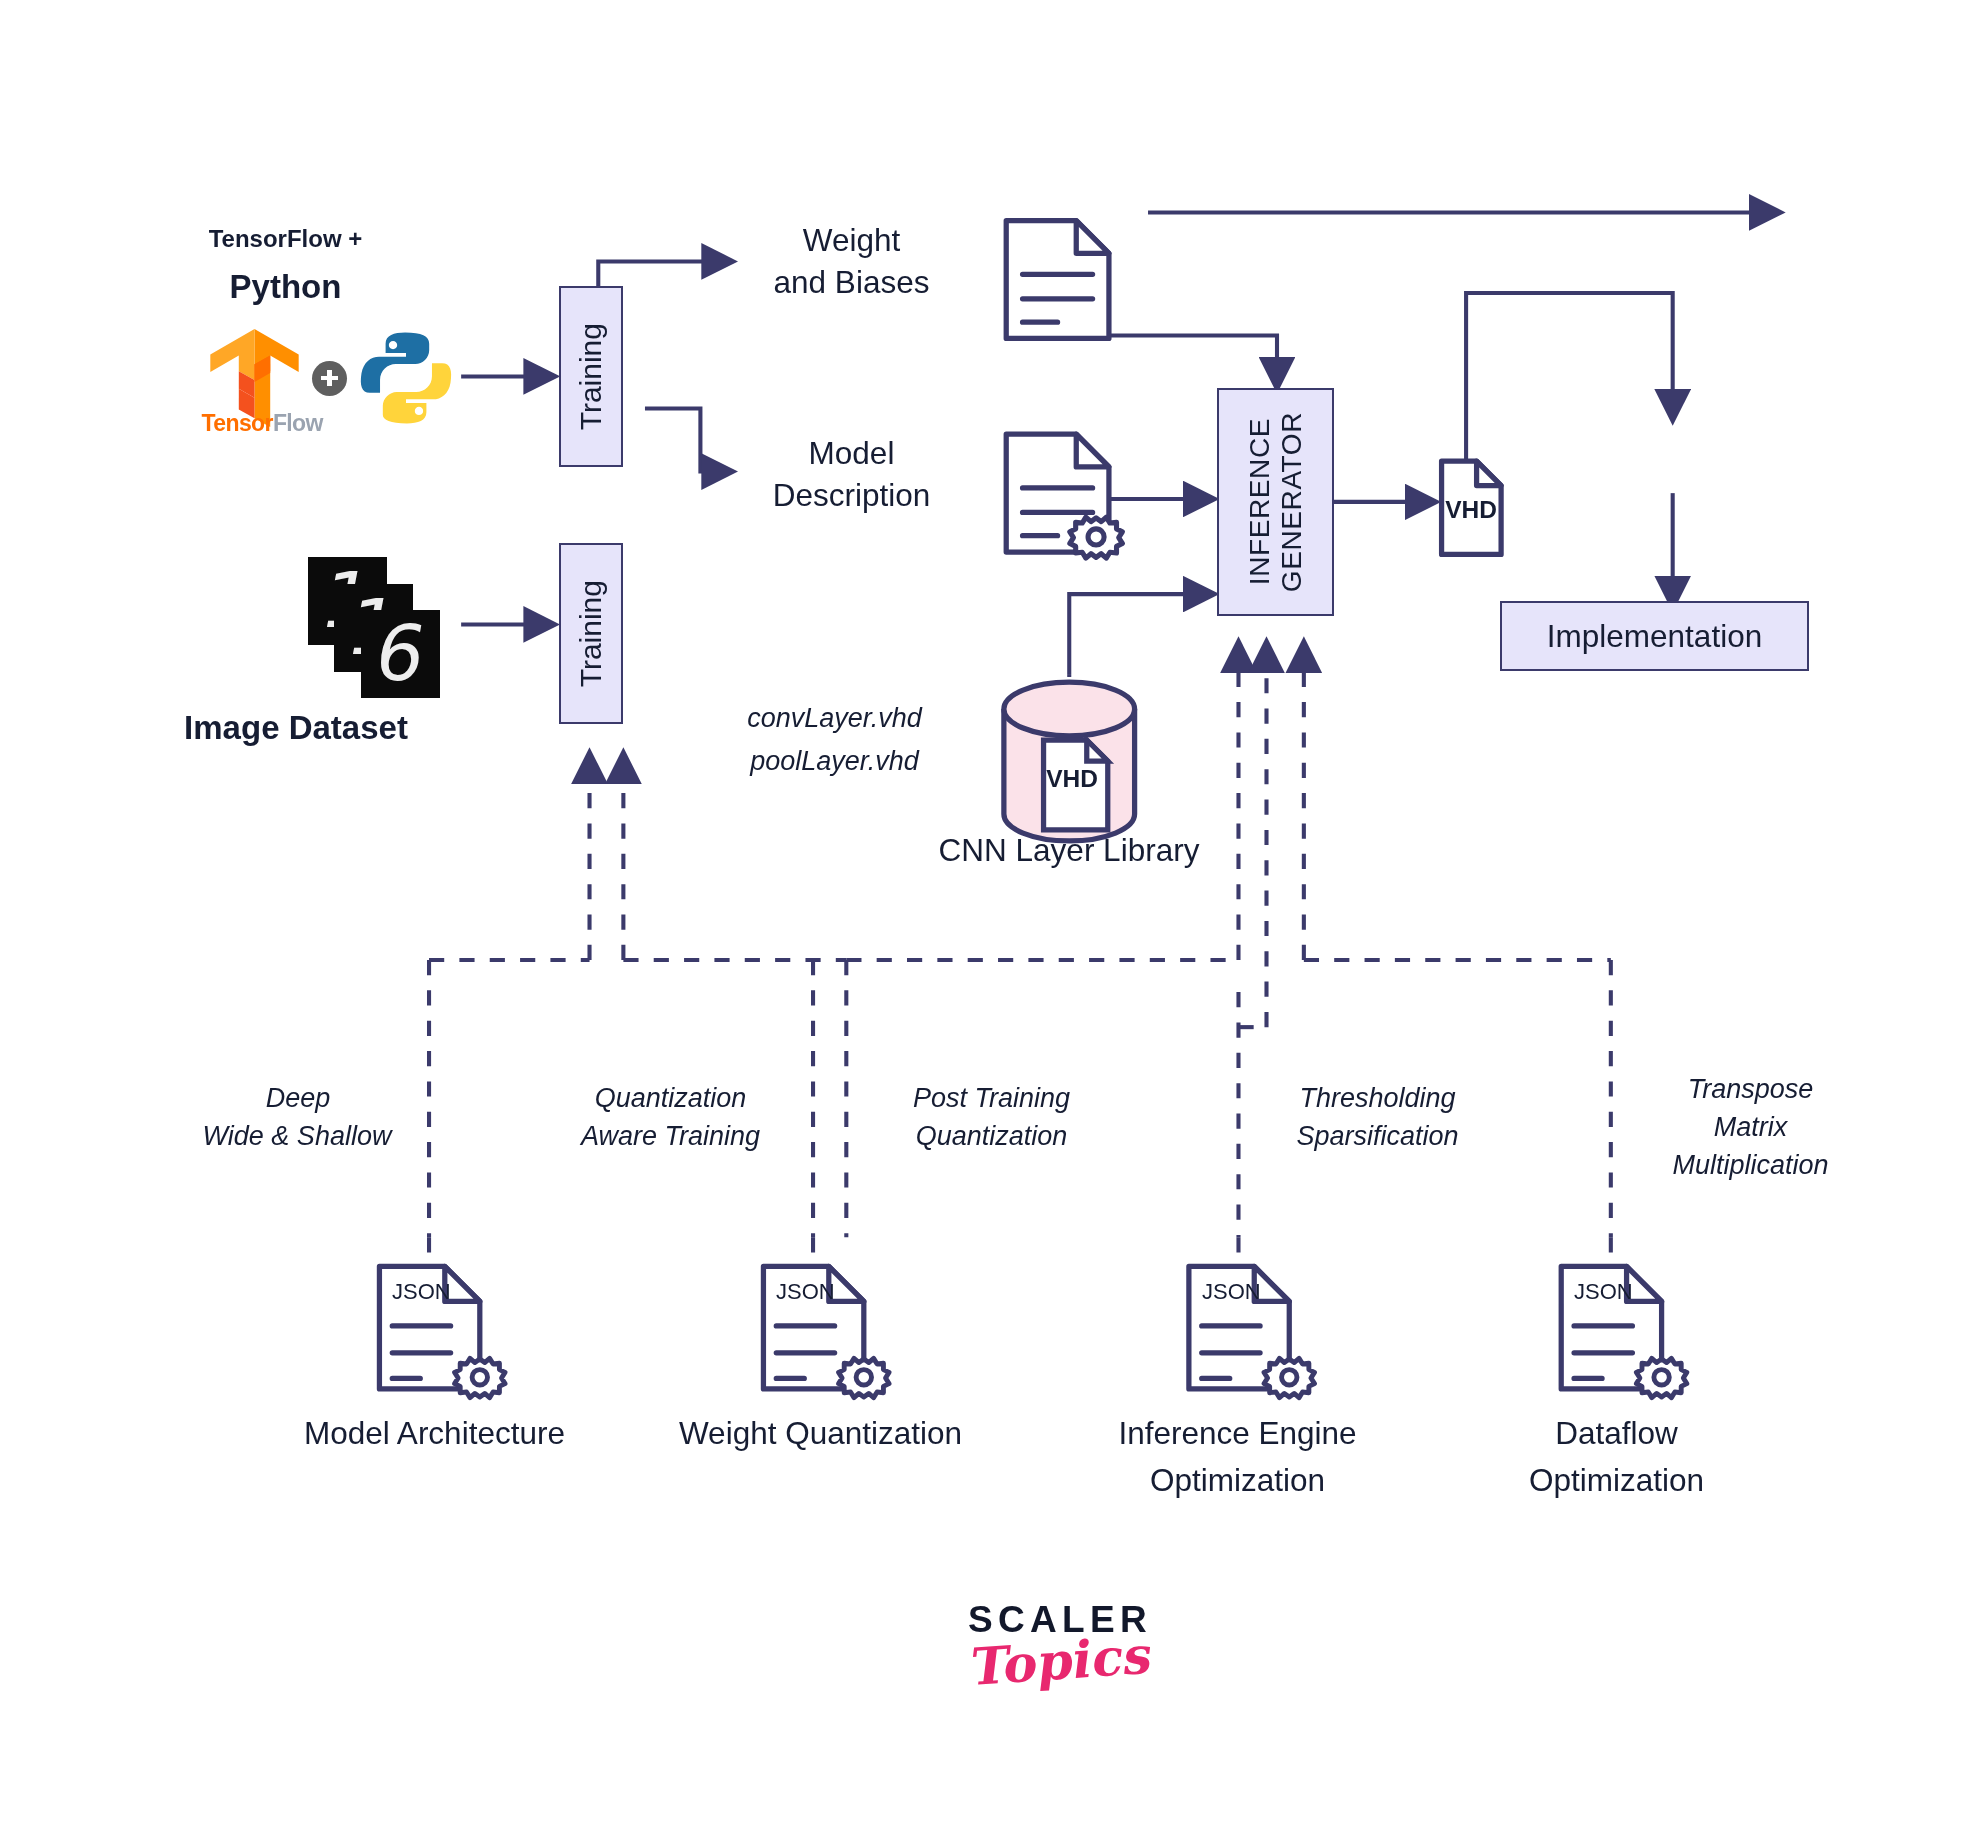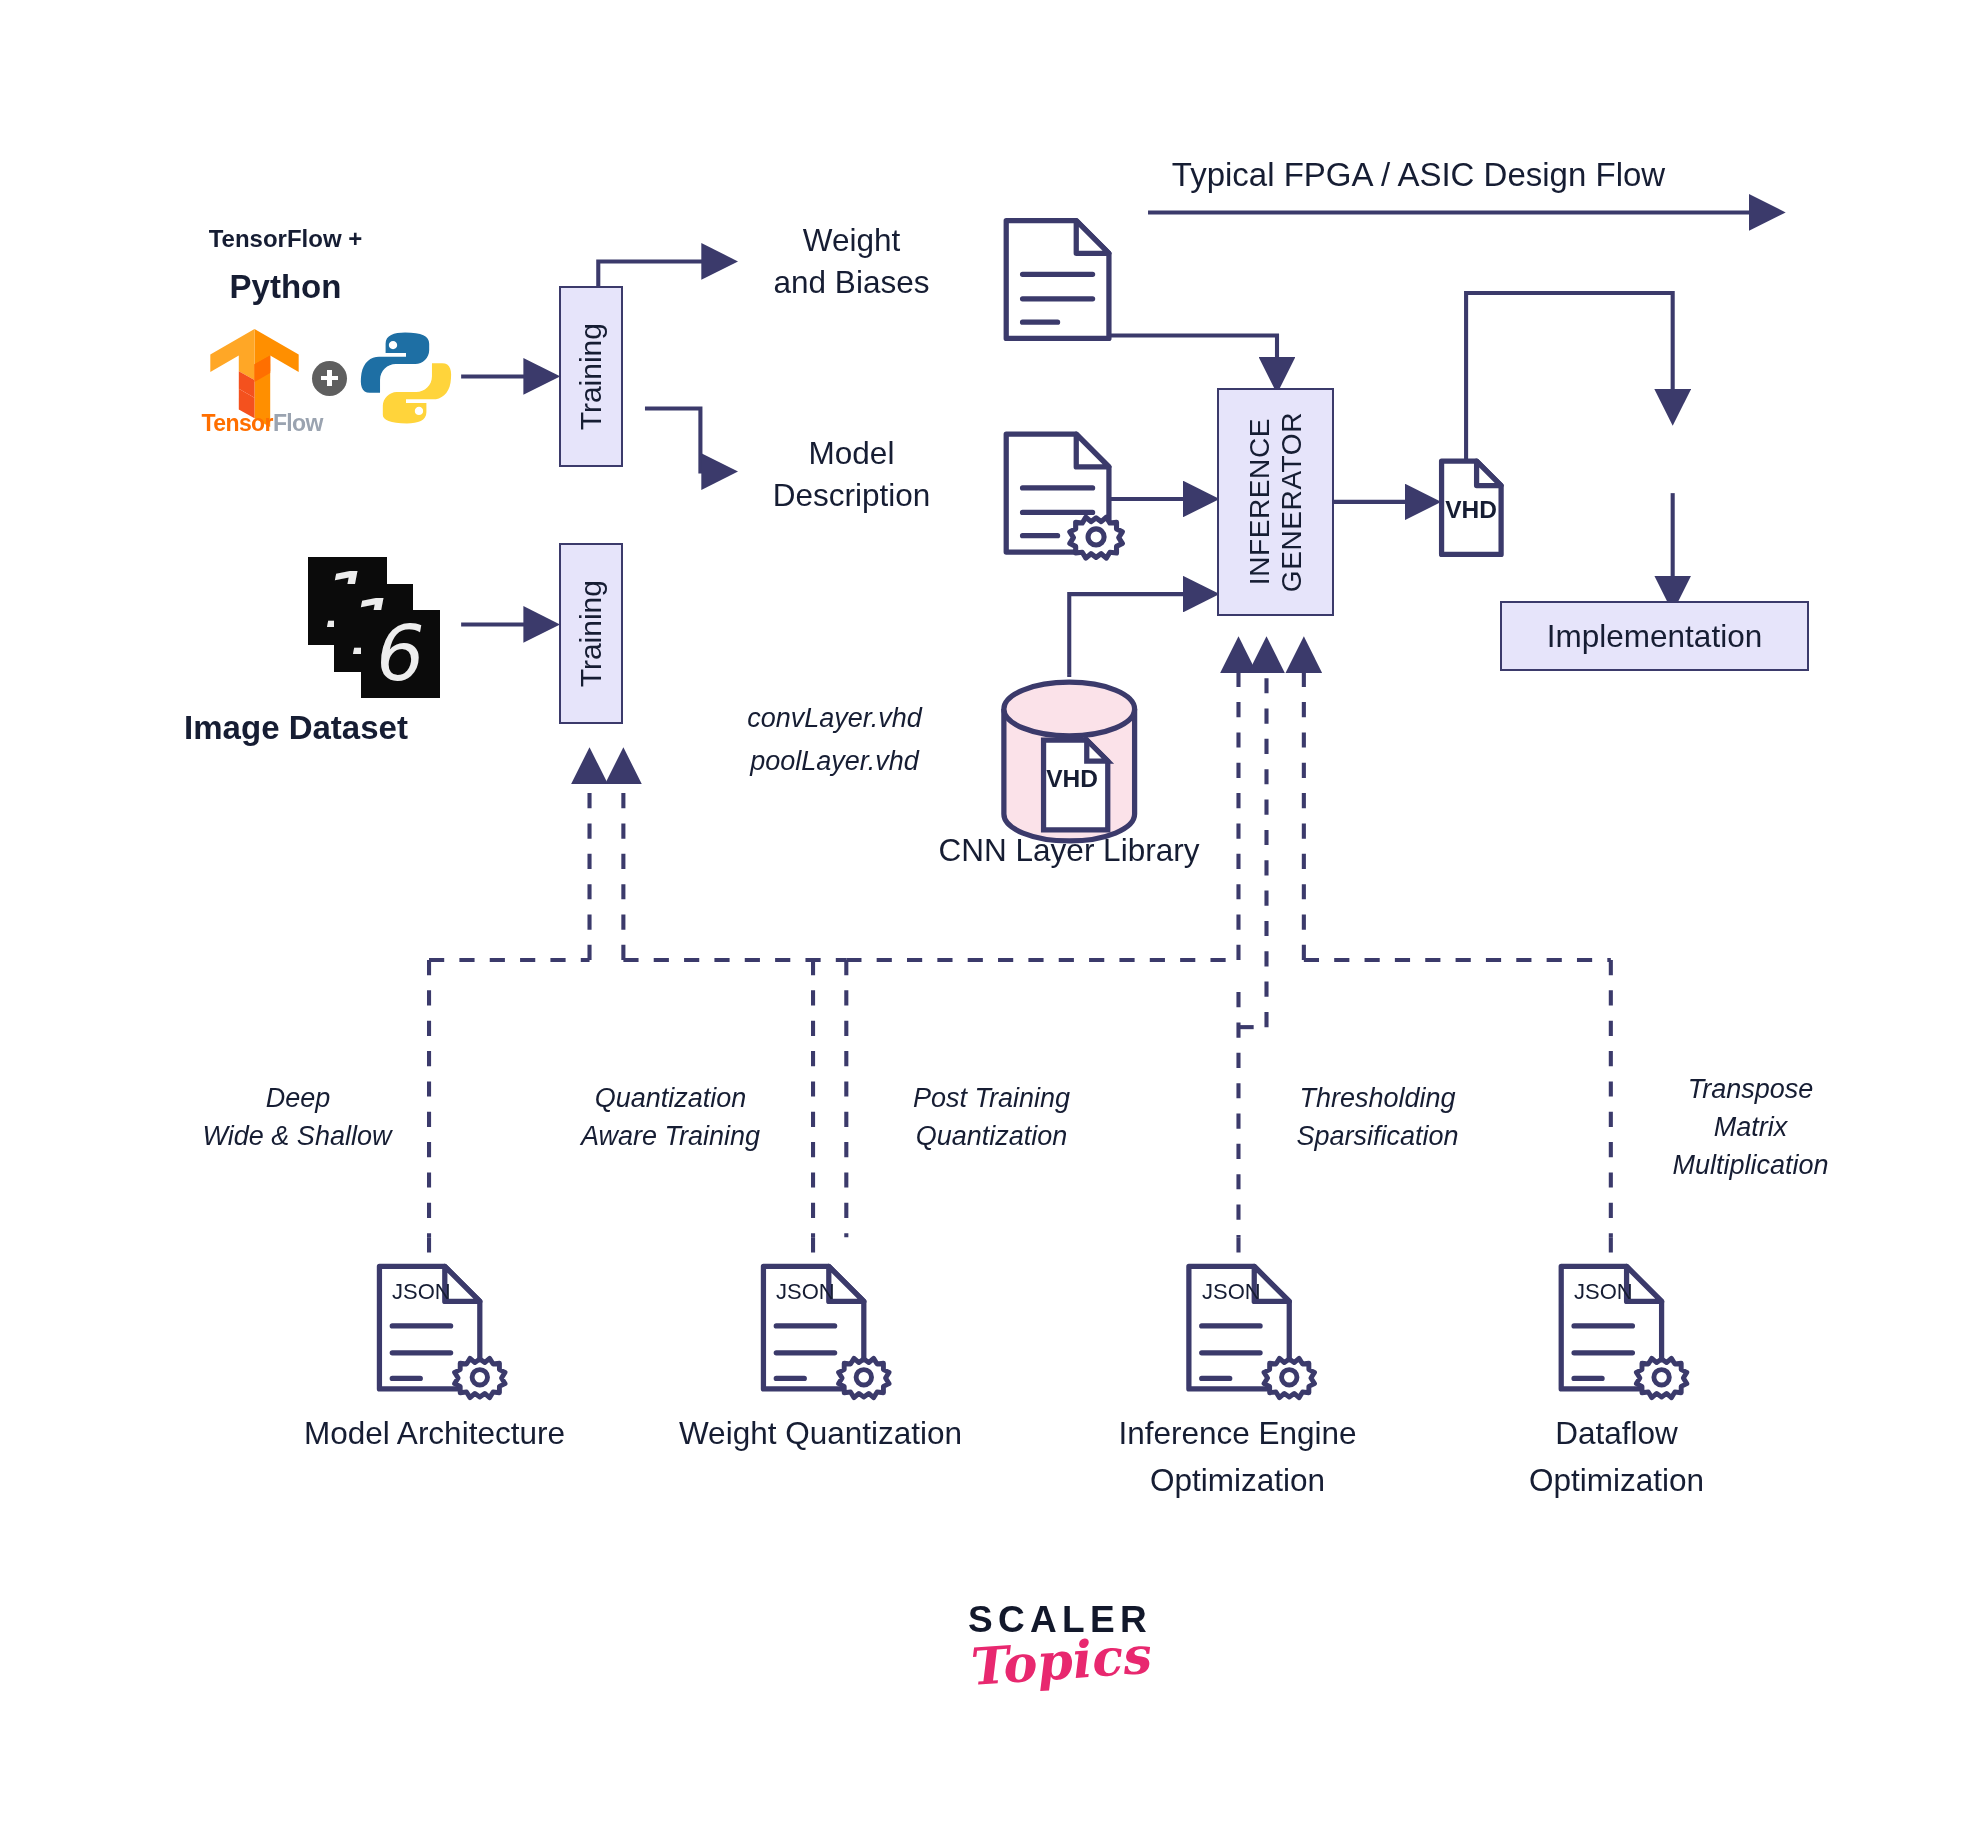--- a/index.html
+++ b/index.html
@@ -162,21 +162,20 @@
         <path d="M2787,2170 l60,60 h-60 z" fill="#fff"></path>
         <path d="M2697,2272 h100 M2697,2318 h100 M2697,2362 h48"></path>
         <g transform="translate(2847,2360) scale(1.2)">
           <path d="M0,-26 l7,5 7,-6 5,8 9,-1 0,9 8,4 -5,8 5,8 -8,4 0,9 -9,-1 -5,8 -7,-6 -7,5 -7,-5 -7,6 -5,-8 -9,1 0,-9 -8,-4 5,-8 -5,-8 8,-4 0,-9 9,1 5,-8 7,6 z" fill="#fff" stroke-width="7"></path>
           <circle cx="0" cy="0" r="11" fill="#fff" stroke-width="7"></circle>
         </g>
       </g>
     </g>
   </svg>
 
-  <div class="lbl ctr" style="left:1109px;top:156px;width:619px;font-size:33px;">Typical FPGA / ASIC Design Flow</div>
 
   <div class="lbl ctr bold" style="left:134px;top:225px;width:303px;font-size:24px;">TensorFlow +</div>
   <div class="lbl ctr bold" style="left:134px;top:268px;width:303px;font-size:33px;">Python</div>
 
   <div class="tf-wrap" style="left:205px;top:324px;">
     <div style="position:relative;width:99px;height:108px;">
       <svg viewBox="0 0 100 110" width="99" height="108">
         <polygon points="50,5 95,31 95,49 66,32 66,105 50,96" fill="#ff8f00"></polygon>
         <polygon points="50,5 5,31 5,49 34,32 34,48 50,57" fill="#ffa726"></polygon>
         <polygon points="34,48 50,57 50,75 34,66" fill="#f4511e"></polygon>

